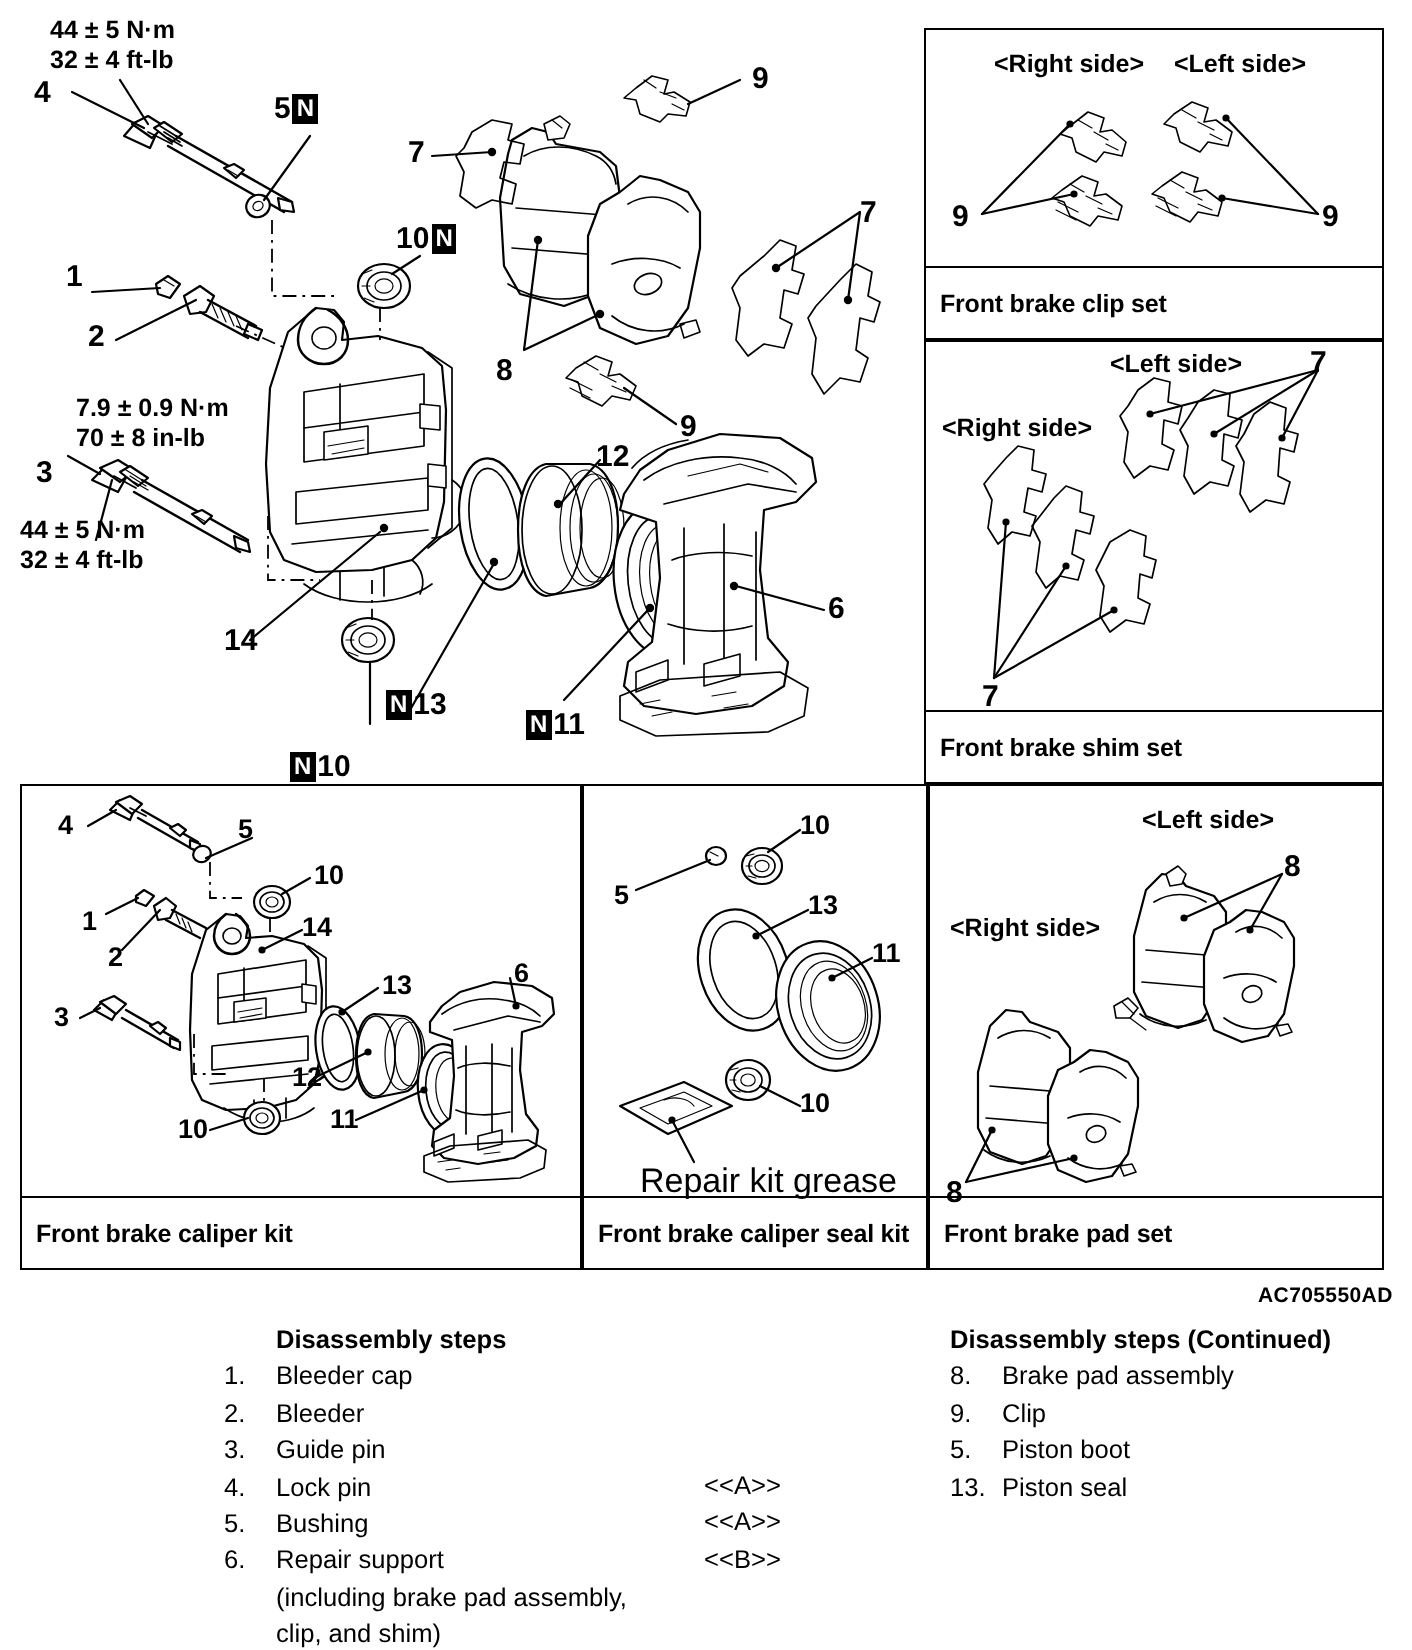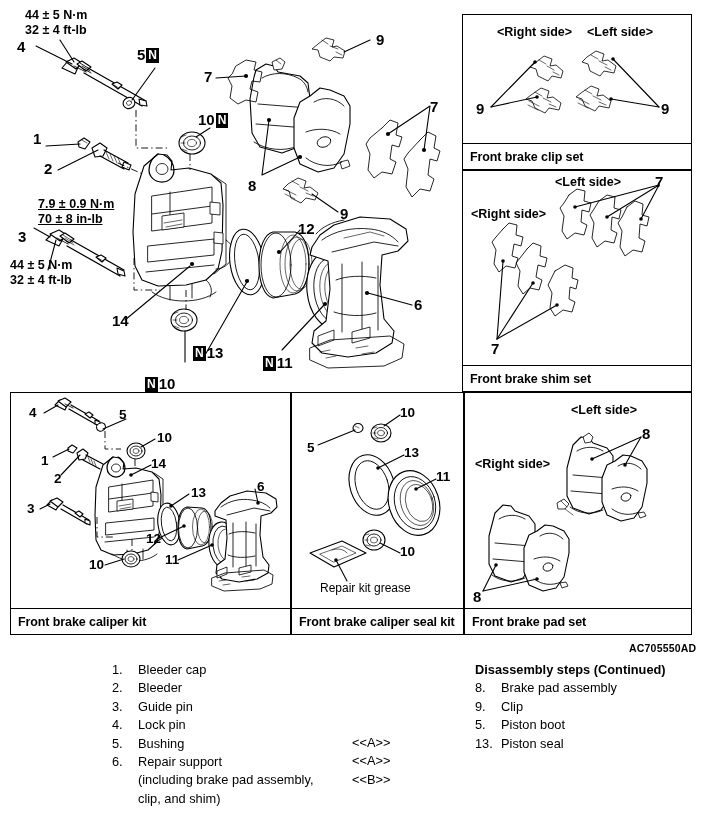--- a/index.html
+++ b/index.html
@@ -11,33 +11,33 @@
     position:relative;
     overflow:hidden;
   }
   .stage{position:absolute;left:0;top:0;width:706px;height:825px;}
   .abs{position:absolute;}
 
   
   .panel{position:absolute;border:1.4px solid #000;box-sizing:border-box;background:#fff;}
   .panel-art{position:absolute;left:0;right:0;top:0;box-sizing:border-box;overflow:hidden;}
   .panel-caption{
-    position:absolute;left:0;right:0;bottom:0;height:26px;
+    position:absolute;left:0;right:0;bottom:0;height:36px;
     border-top:1.4px solid #000;box-sizing:border-box;
     display:flex;align-items:center;
     padding-left:7px;
     font-size:12.5px;font-weight:bold;letter-spacing:-0.1px;
   }
 
   
   .num{position:absolute;font-size:15px;font-weight:bold;line-height:1;white-space:nowrap;}
   .num.sm{font-size:13.5px;}
   .sidelbl{position:absolute;font-size:12.5px;font-weight:bold;white-space:nowrap;}
   .torque{position:absolute;font-size:12.5px;font-weight:bold;line-height:14.5px;white-space:nowrap;}
-  .greaselbl{position:absolute;font-size:12px;white-space:nowrap;}
+  .greaselbl{position:absolute;font-size:17px;white-space:nowrap;}
 
   
   .nbox{
     display:inline-block;
     background:#000;color:#fff;
     font-size:12px;font-weight:bold;
     line-height:13px;
     padding:1px 2px 1px 2px;
     margin:0 1px;
     vertical-align:1px;
@@ -269,21 +269,21 @@
         <circle class="dot" cx="388" cy="134" r="2.1"></circle>
         <circle class="dot" cx="424" cy="150" r="2.1"></circle>
         <circle class="dot" cx="246" cy="76" r="2.1"></circle>
       </g>
     </svg>
 
     <div class="torque" style="left:25px;top:8px;">
       <span>44 ± 5 N·m</span><br>
       <span>32 ± 4 ft-lb</span>
     </div>
-    <div class="torque" style="left:38px;top:197px;text-decoration:underline;">
+    <div class="torque" style="left:38px;top:197px;">
       <span>7.9 ± 0.9 N·m</span><br>
       <span>70 ± 8 in-lb</span>
     </div>
     <div class="torque" style="left:10px;top:258px;">
       <span>44 ± 5 N·m</span><br>
       <span>32 ± 4 ft-lb</span>
     </div>
 
     <div class="num" style="left:17px;top:39px;">4</div>
 
@@ -652,20 +652,21 @@
       <div class="sidelbl" style="left:10px;top:64px;">&lt;Right side&gt;</div>
       <div class="num" style="left:177px;top:33px;">8</div>
       <div class="num" style="left:8px;top:196px;">8</div>
     </div>
     <div class="panel-caption">Front brake pad set</div>
   </div>
 
   <div class="drawcode" style="left:629px;top:642px;">AC705550AD</div>
 
   <div class="legend" style="left:112px;top:661px;width:280px;">
+    <div class="hdr" style="padding-left:26px;">Disassembly steps</div>
     <div class="legend-row">
       <span class="legend-idx">1.</span>
       <span class="legend-txt">Bleeder cap</span>
     </div>
     <div class="legend-row">
       <span class="legend-idx">2.</span>
       <span class="legend-txt">Bleeder</span>
     </div>
     <div class="legend-row">
       <span class="legend-idx">3.</span>

